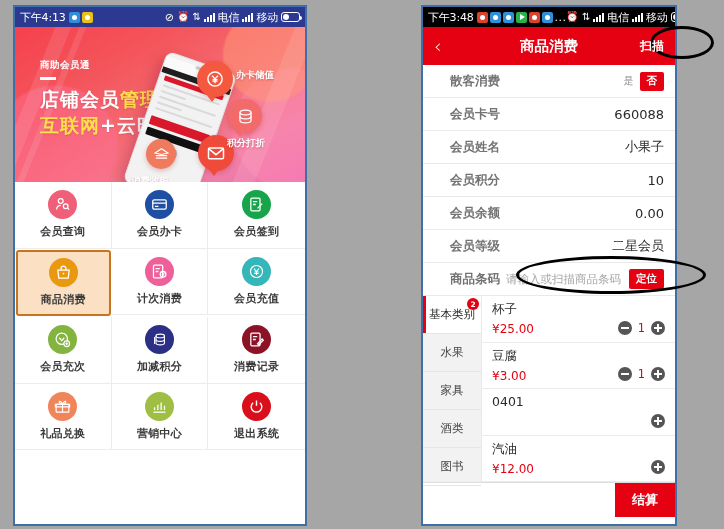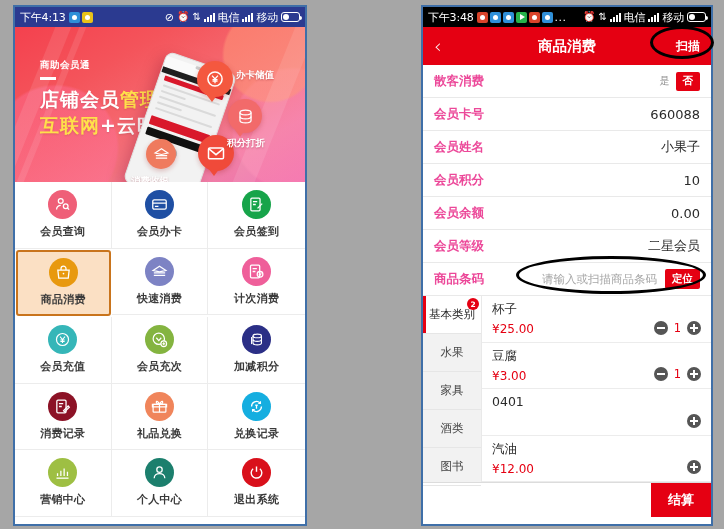--- a/index.html
+++ b/index.html
@@ -12,21 +12,21 @@
   .stage { position: relative; width: 724px; height: 529px; }
 
   
   .phone {
     position: absolute;
     background: #ffffff;
     border: 2px solid #3f6fa8;
     overflow: hidden;
   }
   #phone-left  { left: 13px; top: 5px;  width: 294px; height: 521px; }
-  #phone-right { left: 421px; top: 5px; width: 292px; height: 521px; }
+  #phone-right { left: 421px; top: 5px; width: 256px; height: 521px; }
 
   
   .statusbar {
     height: 20px; display: flex; align-items: center;
     padding: 0 5px; font-size: 10.5px; color: #ffffff;
     font-family: "DejaVu Sans", "Liberation Sans", sans-serif;
     white-space: nowrap; overflow: hidden;
   }
   .statusbar.blue  { background: #2b3a90; }
   .statusbar.black { background: #000000; }
@@ -188,21 +188,21 @@
     position: absolute; left: 0; right: 0; text-align: center;
     font-size: 14.5px; font-weight: bold; pointer-events: none;
   }
   .scan-btn { margin-left: auto; font-size: 12px; font-weight: bold; z-index: 2; }
 
   
   .inforow {
     height: 33px; display: flex; align-items: center;
     padding: 0 11px; border-bottom: 1px solid #e9e9e9; background: #fff;
   }
-  .ir-label { font-size: 12.5px; color: #ec4899; font-weight: bold; }
+  .ir-label { font-size: 12.5px; color: #737373; font-weight: bold; margin-left: 16px; }
   .ir-val { margin-left: auto; font-size: 13px; color: #2a2a2a; }
   .seg { margin-left: auto; display: flex; align-items: center; gap: 6px; }
   .seg-off { font-size: 10px; color: #8e8e8e; }
   .seg-on {
     background: #e50012; color: #fff; font-size: 10.5px;
     padding: 2.5px 7px; border-radius: 2px; font-weight: bold;
   }
   .bc-row { display: flex; }
   .bc-input {
     margin-left: auto; display: flex; align-items: center; gap: 0;
@@ -413,29 +413,20 @@
         <div class="circ" style="background:#e8990f">
           <svg width="17" height="17" viewBox="0 0 24 24" fill="none" stroke="#fff" stroke-width="1.8">
             <path d="M4 8.5h16l-1.3 11.5H5.3z"></path>
               <path d="M8.5 8.5V6.5a3.5 3.5 0 0 1 7 0v2"></path>
             <circle cx="12" cy="13.5" r="1.2" fill="#fff" stroke="none"></circle>
           </svg>
         </div>
         <div class="clabel">商品消费</div>
       </div>
 
-      <div class="cell">
-        <div class="circ" style="background:#7d83c4">
-          <svg width="17" height="17" viewBox="0 0 24 24" fill="none" stroke="#fff" stroke-width="1.8">
-            <path d="M12 4.5 L21 10.5 L12 12.5 L3 10.5 Z"></path>
-              <path d="M4 14h16M4 17.5h16"></path>
-          </svg>
-        </div>
-        <div class="clabel">快速消费</div>
-      </div>
 
       <div class="cell">
         <div class="circ" style="background:#ef5f9a">
           <svg width="17" height="17" viewBox="0 0 24 24" fill="none" stroke="#fff" stroke-width="1.8">
             <rect x="3.5" y="3" width="13" height="18" rx="1.6"></rect>
             <path d="M6.5 8h6M6.5 12h4"></path>
             <circle cx="17" cy="16" r="4" fill="none"></circle>
               <path d="M15.2 16l1.3 1.3 2.3-2.6"></path>
           </svg>
         </div>
@@ -492,51 +483,31 @@
           <svg width="17" height="17" viewBox="0 0 24 24" fill="none" stroke="#fff" stroke-width="1.7">
             <rect x="3" y="9" width="18" height="11" rx="1"></rect>
               <path d="M2 9h20v3.5H2z"></path>
             <path d="M12 9v11"></path>
             <path d="M12 9s-4.5-.5-4.5-3 3-1.5 4.5 3c1.5-4.5 4.5-5.5 4.5-3S12 9 12 9z"></path>
           </svg>
         </div>
         <div class="clabel">礼品兑换</div>
       </div>
 
-      <div class="cell">
-        <div class="circ" style="background:#15aee0">
-          <svg width="17" height="17" viewBox="0 0 24 24" fill="none" stroke="#fff" stroke-width="1.8">
-            <path d="M19 12a7 7 0 0 1-11.8 5.1"></path>
-              <path d="M5 12A7 7 0 0 1 16.8 6.9"></path>
-            <path d="M17.5 4.5v3h-3M6.5 19.5v-3h3"></path>
-            <path d="M10.5 9.5 L12 11 L13.5 9.5 M12 11v4"></path>
-          </svg>
-        </div>
-        <div class="clabel">兑换记录</div>
-      </div>
 
       <div class="cell">
         <div class="circ" style="background:#9ebf43">
           <svg width="17" height="17" viewBox="0 0 24 24" fill="none" stroke="#fff" stroke-width="1.8">
             <path d="M5 17V13M9.7 17V9.5M14.3 17V6.5M19 17V11"></path>
               <path d="M3.5 20h17"></path>
           </svg>
         </div>
         <div class="clabel">营销中心</div>
       </div>
 
-      <div class="cell">
-        <div class="circ" style="background:#1c7f6d">
-          <svg width="17" height="17" viewBox="0 0 24 24" fill="none" stroke="#fff" stroke-width="1.8">
-            <circle cx="12" cy="8" r="3.8"></circle>
-              <path d="M4.5 20c0-4 3.4-6.5 7.5-6.5s7.5 2.5 7.5 6.5"></path>
-          </svg>
-        </div>
-        <div class="clabel">个人中心</div>
-      </div>
 
       <div class="cell">
         <div class="circ" style="background:#d9101b">
           <svg width="17" height="17" viewBox="0 0 24 24" fill="none" stroke="#fff" stroke-width="2">
             <path d="M12 3.5V11"></path>
               <path d="M7.2 6.6a7.5 7.5 0 1 0 9.6 0"></path>
           </svg>
         </div>
         <div class="clabel">退出系统</div>
       </div>

